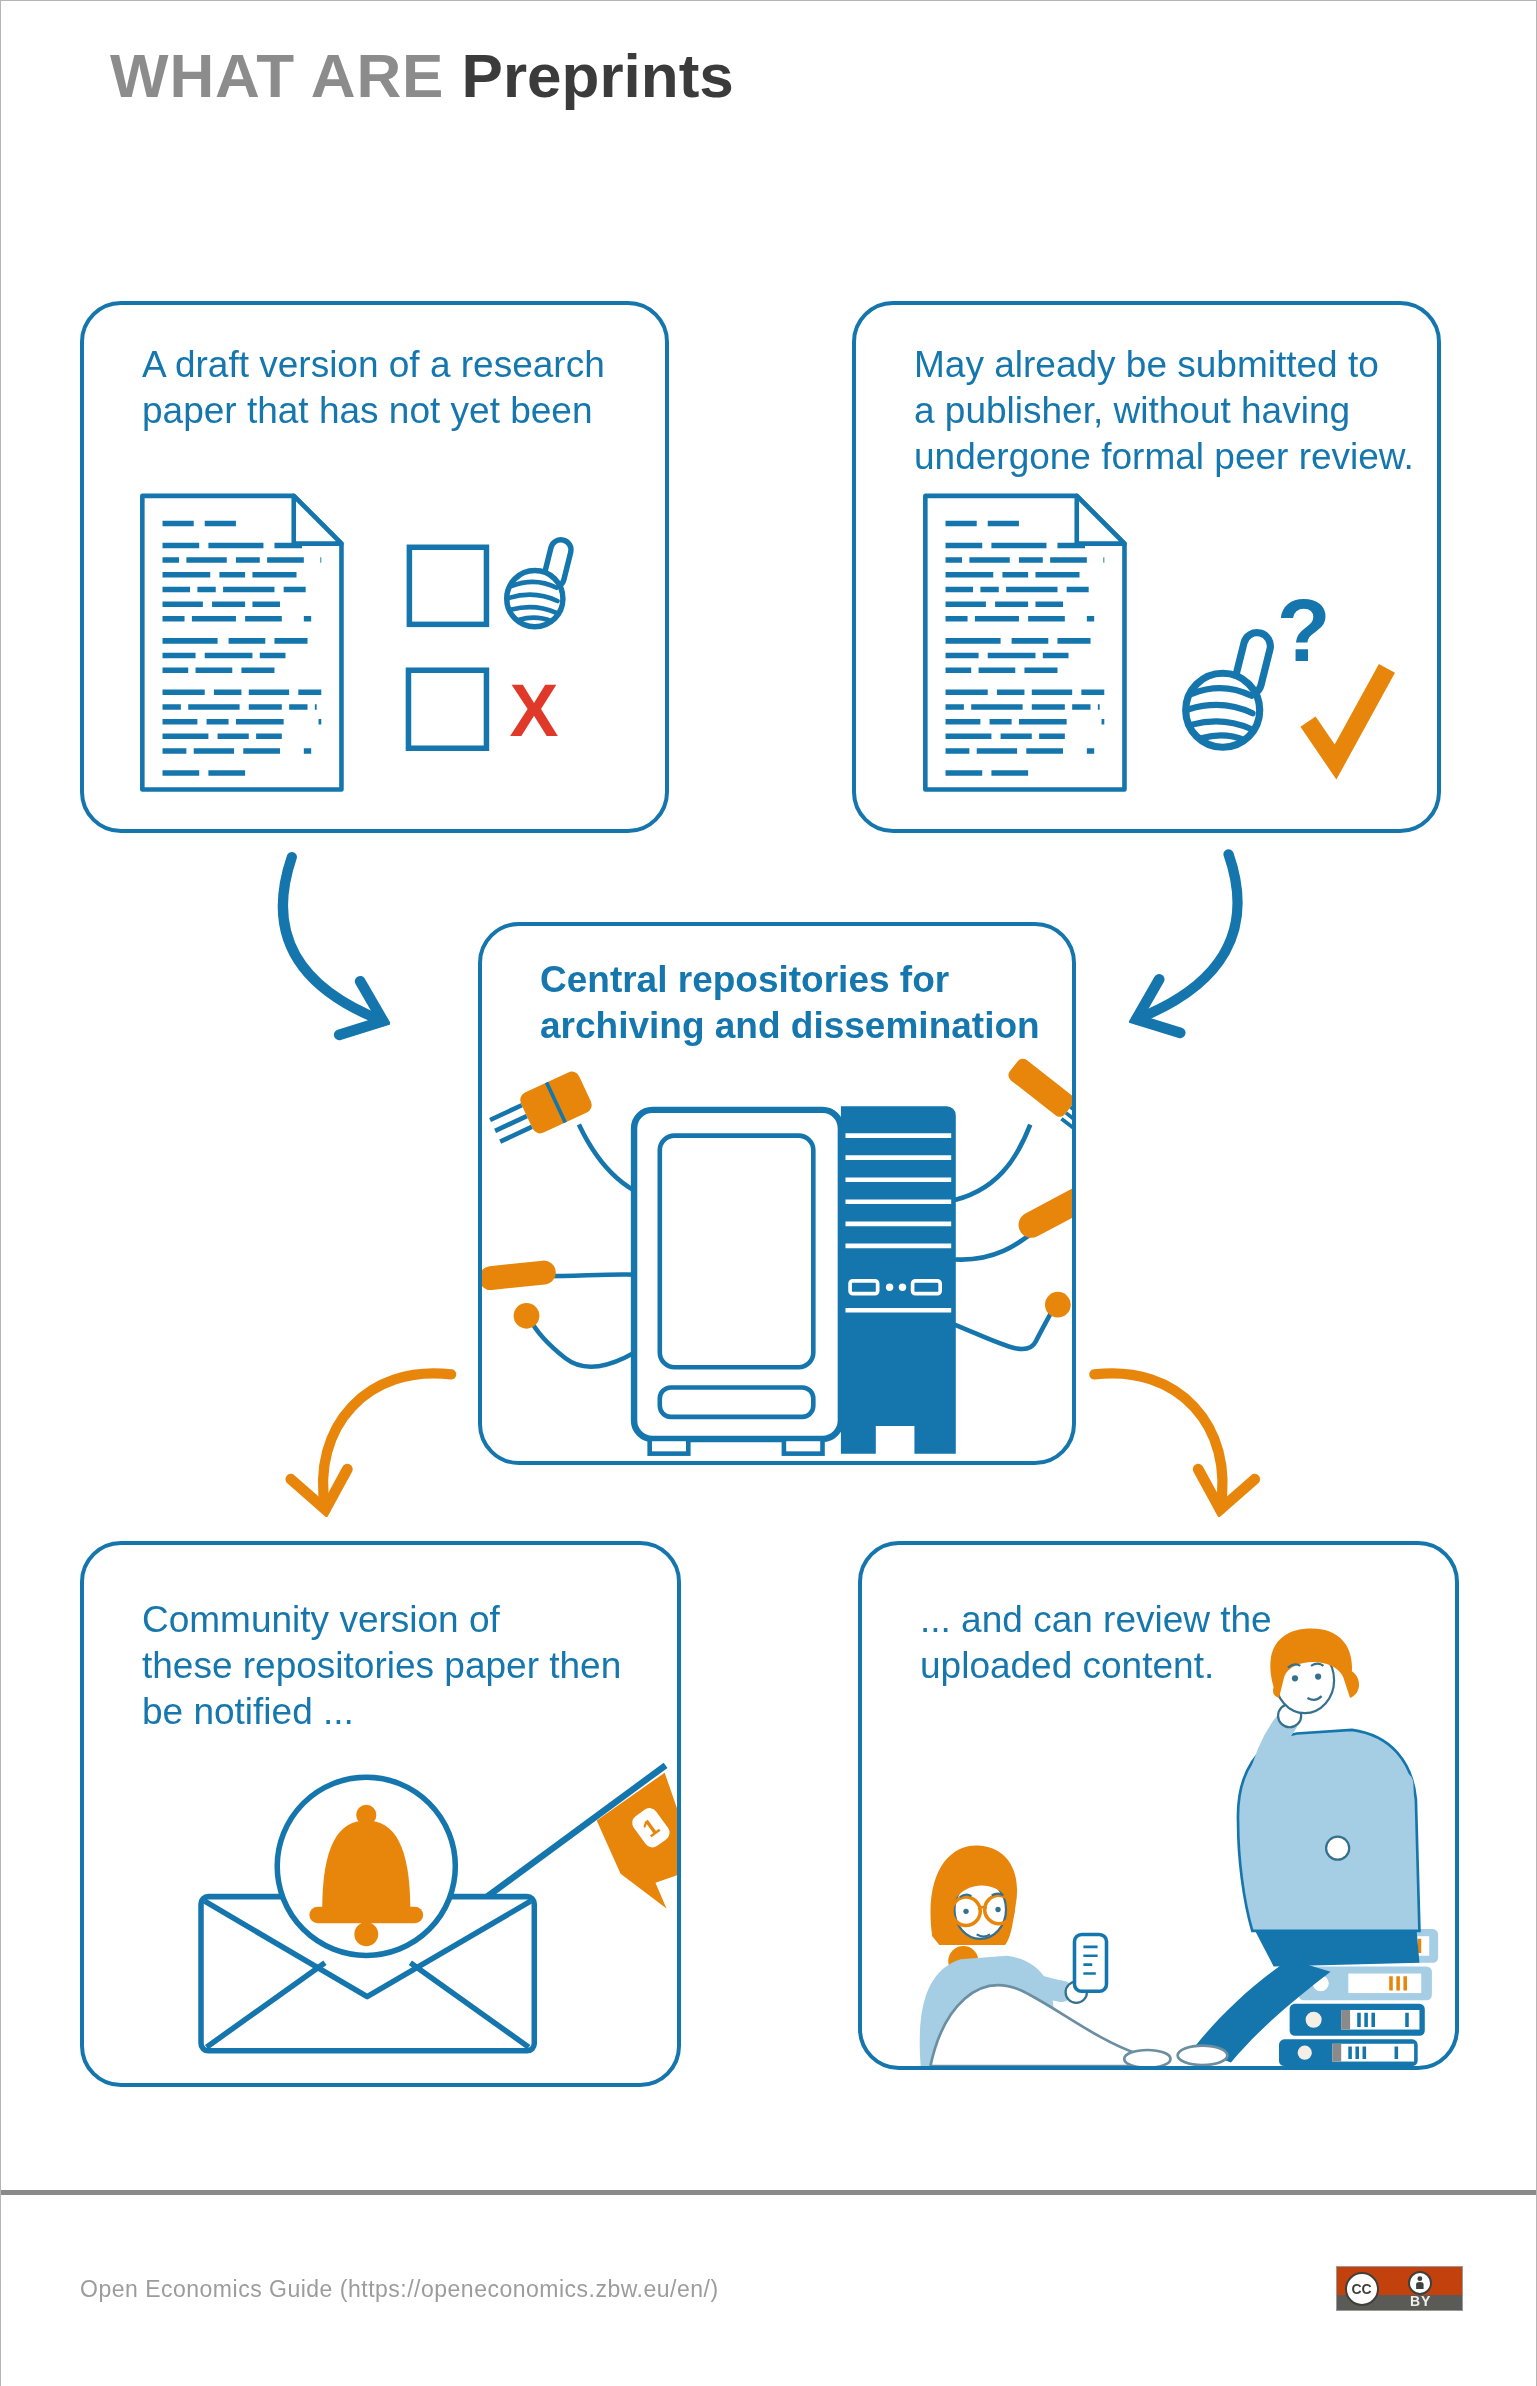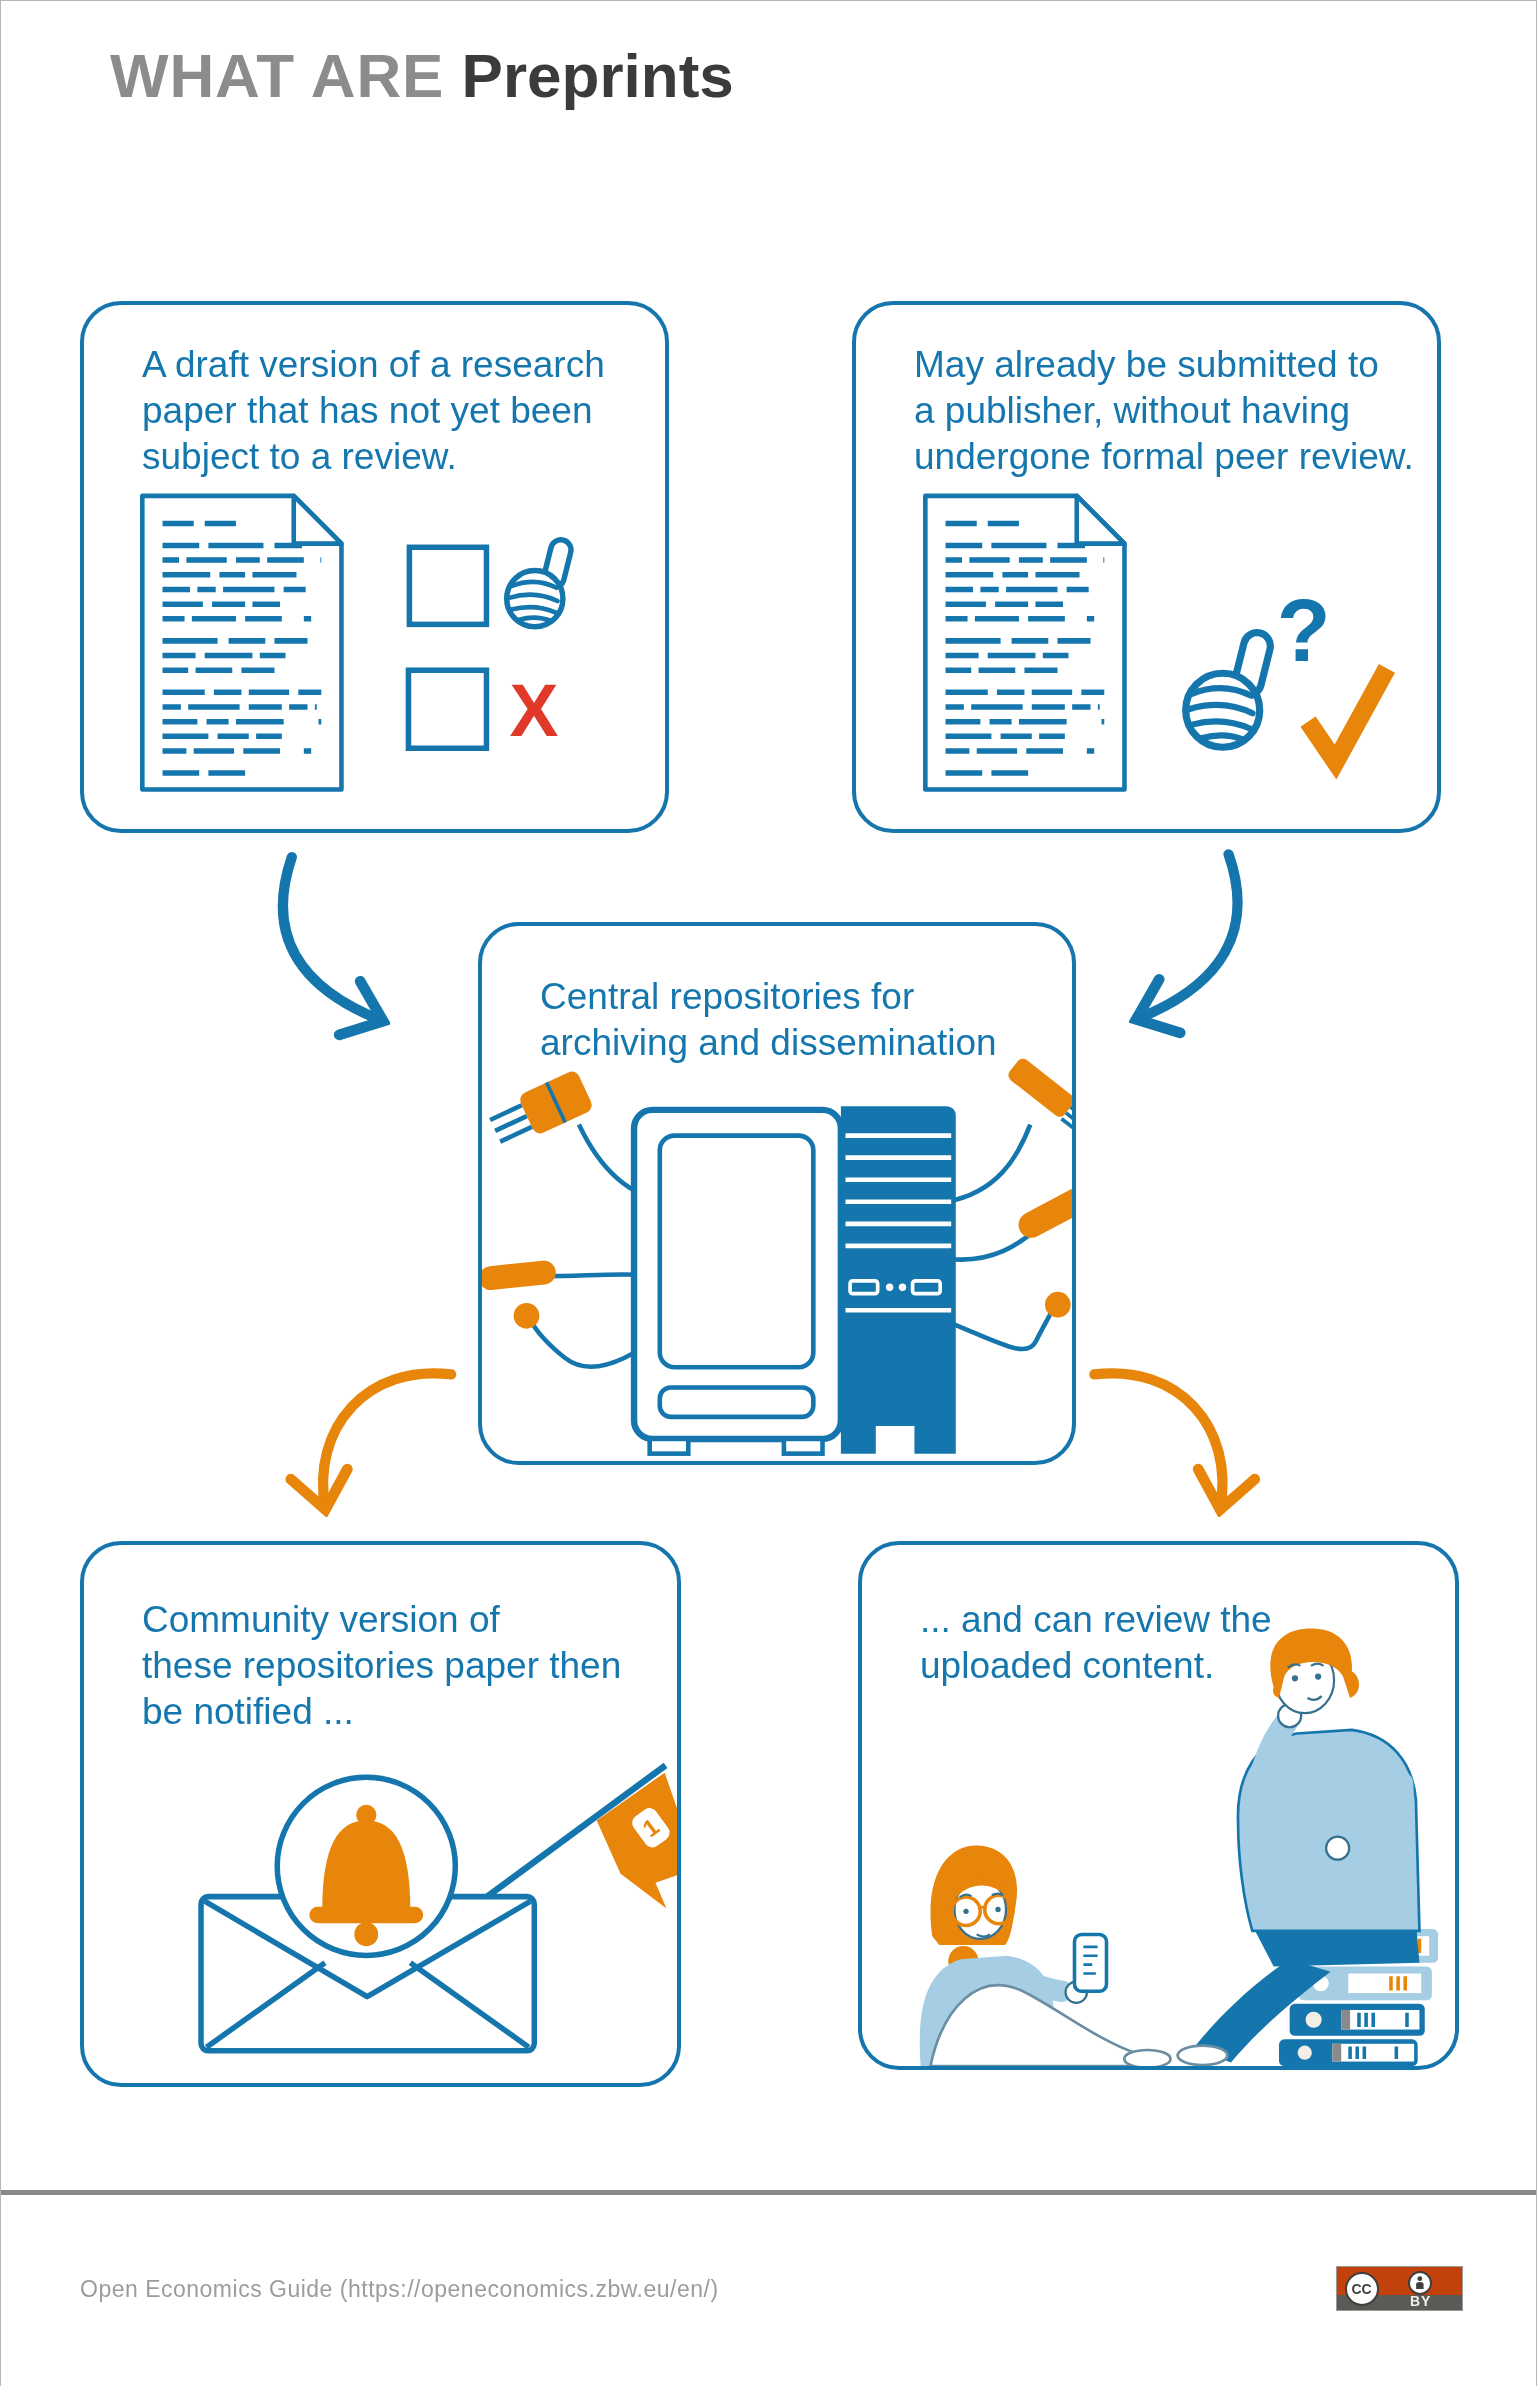--- a/index.html
+++ b/index.html
@@ -9,21 +9,21 @@
   .title{position:absolute;left:79px;top:39px;font-size:62px;white-space:nowrap;}
   .title .t-gray{color:#8c8c8c;font-weight:700;letter-spacing:0.9px;margin-left:30px;}
   .title .t-dark{color:#3b3b3b;font-weight:800;}
   .box{position:absolute;border:4.7px solid #1576ad;border-radius:41px;background:#fff;box-sizing:border-box;}
   .box-draft     {left:79px;  top:300px;  width:589px; height:532px;}
   .box-submitted {left:851px; top:300px;  width:589px; height:532px;}
   .box-repo      {left:477px; top:921px;  width:598px; height:543px;}
   .box-notified  {left:79px;  top:1540px; width:601px; height:546px;}
   .box-review    {left:857px; top:1540px; width:601px; height:529px;}
   .box-text{position:absolute;left:58px;top:37px;color:#1577ae;font-size:37px;line-height:46px;}
-  .box-repo .box-text{top:48px;}
+  .box-repo .box-text{top:31px;font-weight:bold;}
   .box-notified .box-text,.box-review .box-text{top:52px;}
   .box-art{position:absolute;left:0;top:0;width:100%;height:100%;}
   .arrows{position:absolute;left:0;top:0;width:1537px;height:2387px;pointer-events:none;}
   .footer-sep{position:absolute;left:0;top:2189px;width:1537px;height:4.7px;background:#8a8a8a;}
   .footer-credit{position:absolute;left:79px;top:2275px;font-size:23px;color:#9c9c9c;letter-spacing:0.5px;}
   .cc-badge{position:absolute;left:1335px;top:2265px;width:127px;height:45px;background:#c2410c;
             border:0.9px solid #9a9a96;box-sizing:border-box;}
   .cc-strip{position:absolute;left:0;bottom:0;width:100%;height:15px;background:#5a5a56;}
   .cc-circle{position:absolute;left:7.5px;top:4.7px;width:30px;height:30px;border:2.8px solid #3f3f3b;
              border-radius:50%;background:#fff;color:#3f3f3b;font-weight:800;font-size:14px;
@@ -76,21 +76,20 @@
         <path d="M12,64 q30,-12 58,2" fill="none" stroke-width="6"></path>
         <path d="M9,79 q33,-10 62,4" fill="none" stroke-width="6"></path>
         <path d="M12,94 q30,-8 57,4" fill="none" stroke-width="6"></path>
         <path d="M22,107 q22,-6 41,2" fill="none" stroke-width="6"></path>
       </g>
       <text x="463" y="470" font-size="80" font-weight="bold" fill="#e0392a">X</text>
     </svg>
     <div class="box-text">
       <div>A draft version of a research</div>
       <div>paper that has not yet been</div>
-      <div>subject to a review.</div>
     </div>
   </div>
 
   <div class="box box-submitted">
     <svg class="box-art" viewBox="0 0 632 571">
       <g>
         <path d="M75,208 H240 L292,260 V528 H75 Z" fill="#fff" stroke="#1576ad" stroke-width="5" stroke-linejoin="round"></path>
         <path d="M240,208 V260 H292 Z" fill="#fff" stroke="#1576ad" stroke-width="5" stroke-linejoin="round"></path>
         <g stroke="#1576ad" stroke-width="6">
           <path d="M97,238 h80" stroke-dasharray="34 12 34"></path>

